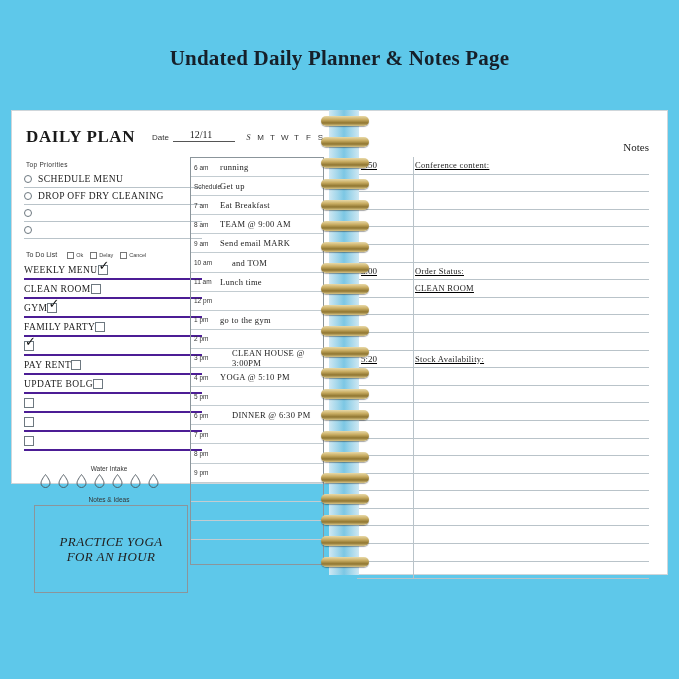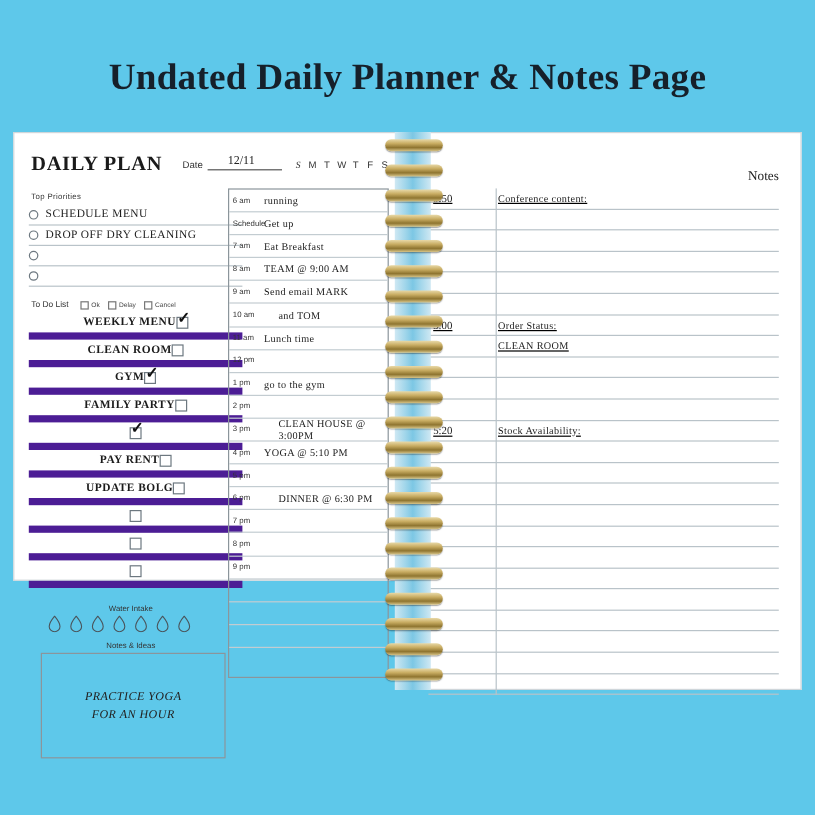--- a/index.html
+++ b/index.html
@@ -6,21 +6,21 @@
   body{
     width:679px;height:679px;
     background:#5ec8ea;
     font-family:"Liberation Sans", sans-serif;
     overflow:hidden;
   }
   .page-title{
     text-align:center;
     font-family:"Liberation Serif", serif;
     font-weight:bold;
-    font-size:31px;
+    font-size:21px;
     color:#16202a;
     letter-spacing:.2px;
     padding-top:46px;
     margin:0;
   }
   .planner{
     position:absolute;
     left:11px; top:110px;
     width:657px; height:465px;
     display:flex;
@@ -113,22 +113,22 @@
     letter-spacing:.4px;
   }
   .todo-head{
     display:flex;align-items:baseline;gap:10px;margin:12px 0 2px 2px;
   }
   .todo-head .t{font-size:7px;color:#333;}
   .legend{display:flex;gap:7px;font-size:5.5px;color:#444;}
   .legend i{display:inline-block;width:5px;height:5px;border:1px solid #777;margin-right:2px;vertical-align:middle;}
   .todo{margin:0;padding:0;list-style:none;width:178px;}
   .todo li{
-    display:flex;align-items:center;justify-content:center;
-    height:17px;border-bottom:6px solid #4c1d95;font-weight:bold;
+    display:flex;align-items:center;justify-content:flex-start;
+    height:17px;border-bottom:2px solid #4c1d95;
   }
   .sq{width:8px;height:8px;border:1px solid #6d7880;flex:none;position:relative;}
   .chk{
     position:absolute;left:0px;top:-8px;
     font-family:"Liberation Serif",serif;font-size:13px;color:#111;
   }
   .water-label{
     font-size:6.5px;color:#333;text-align:center;width:150px;margin:14px 0 2px 10px;
   }
   .drops{display:flex;gap:7px;margin-left:16px;}
@@ -141,21 +141,21 @@
   .notes-label{
     font-size:6.5px;color:#333;text-align:center;width:150px;margin:8px 0 2px 10px;
   }
   .notes-box{
     width:152px;height:86px;border:1px solid #8b959b;margin-left:10px;
     display:flex;flex-direction:column;align-items:center;justify-content:center;
   }
   .notes-box div{
     font-family:"Liberation Serif", serif;
     font-style:italic;
-    font-size:10px;color:#222;letter-spacing:.4px;line-height:15px;text-align:center;
+    font-size:13px;color:#222;letter-spacing:.4px;line-height:15px;text-align:center;
   }
   
   .sched{
     position:absolute;
     left:166px;top:36px;
     width:134px;height:408px;
     border:1px solid #8b959b;
     box-sizing:border-box;
   }
   .sched-row{

